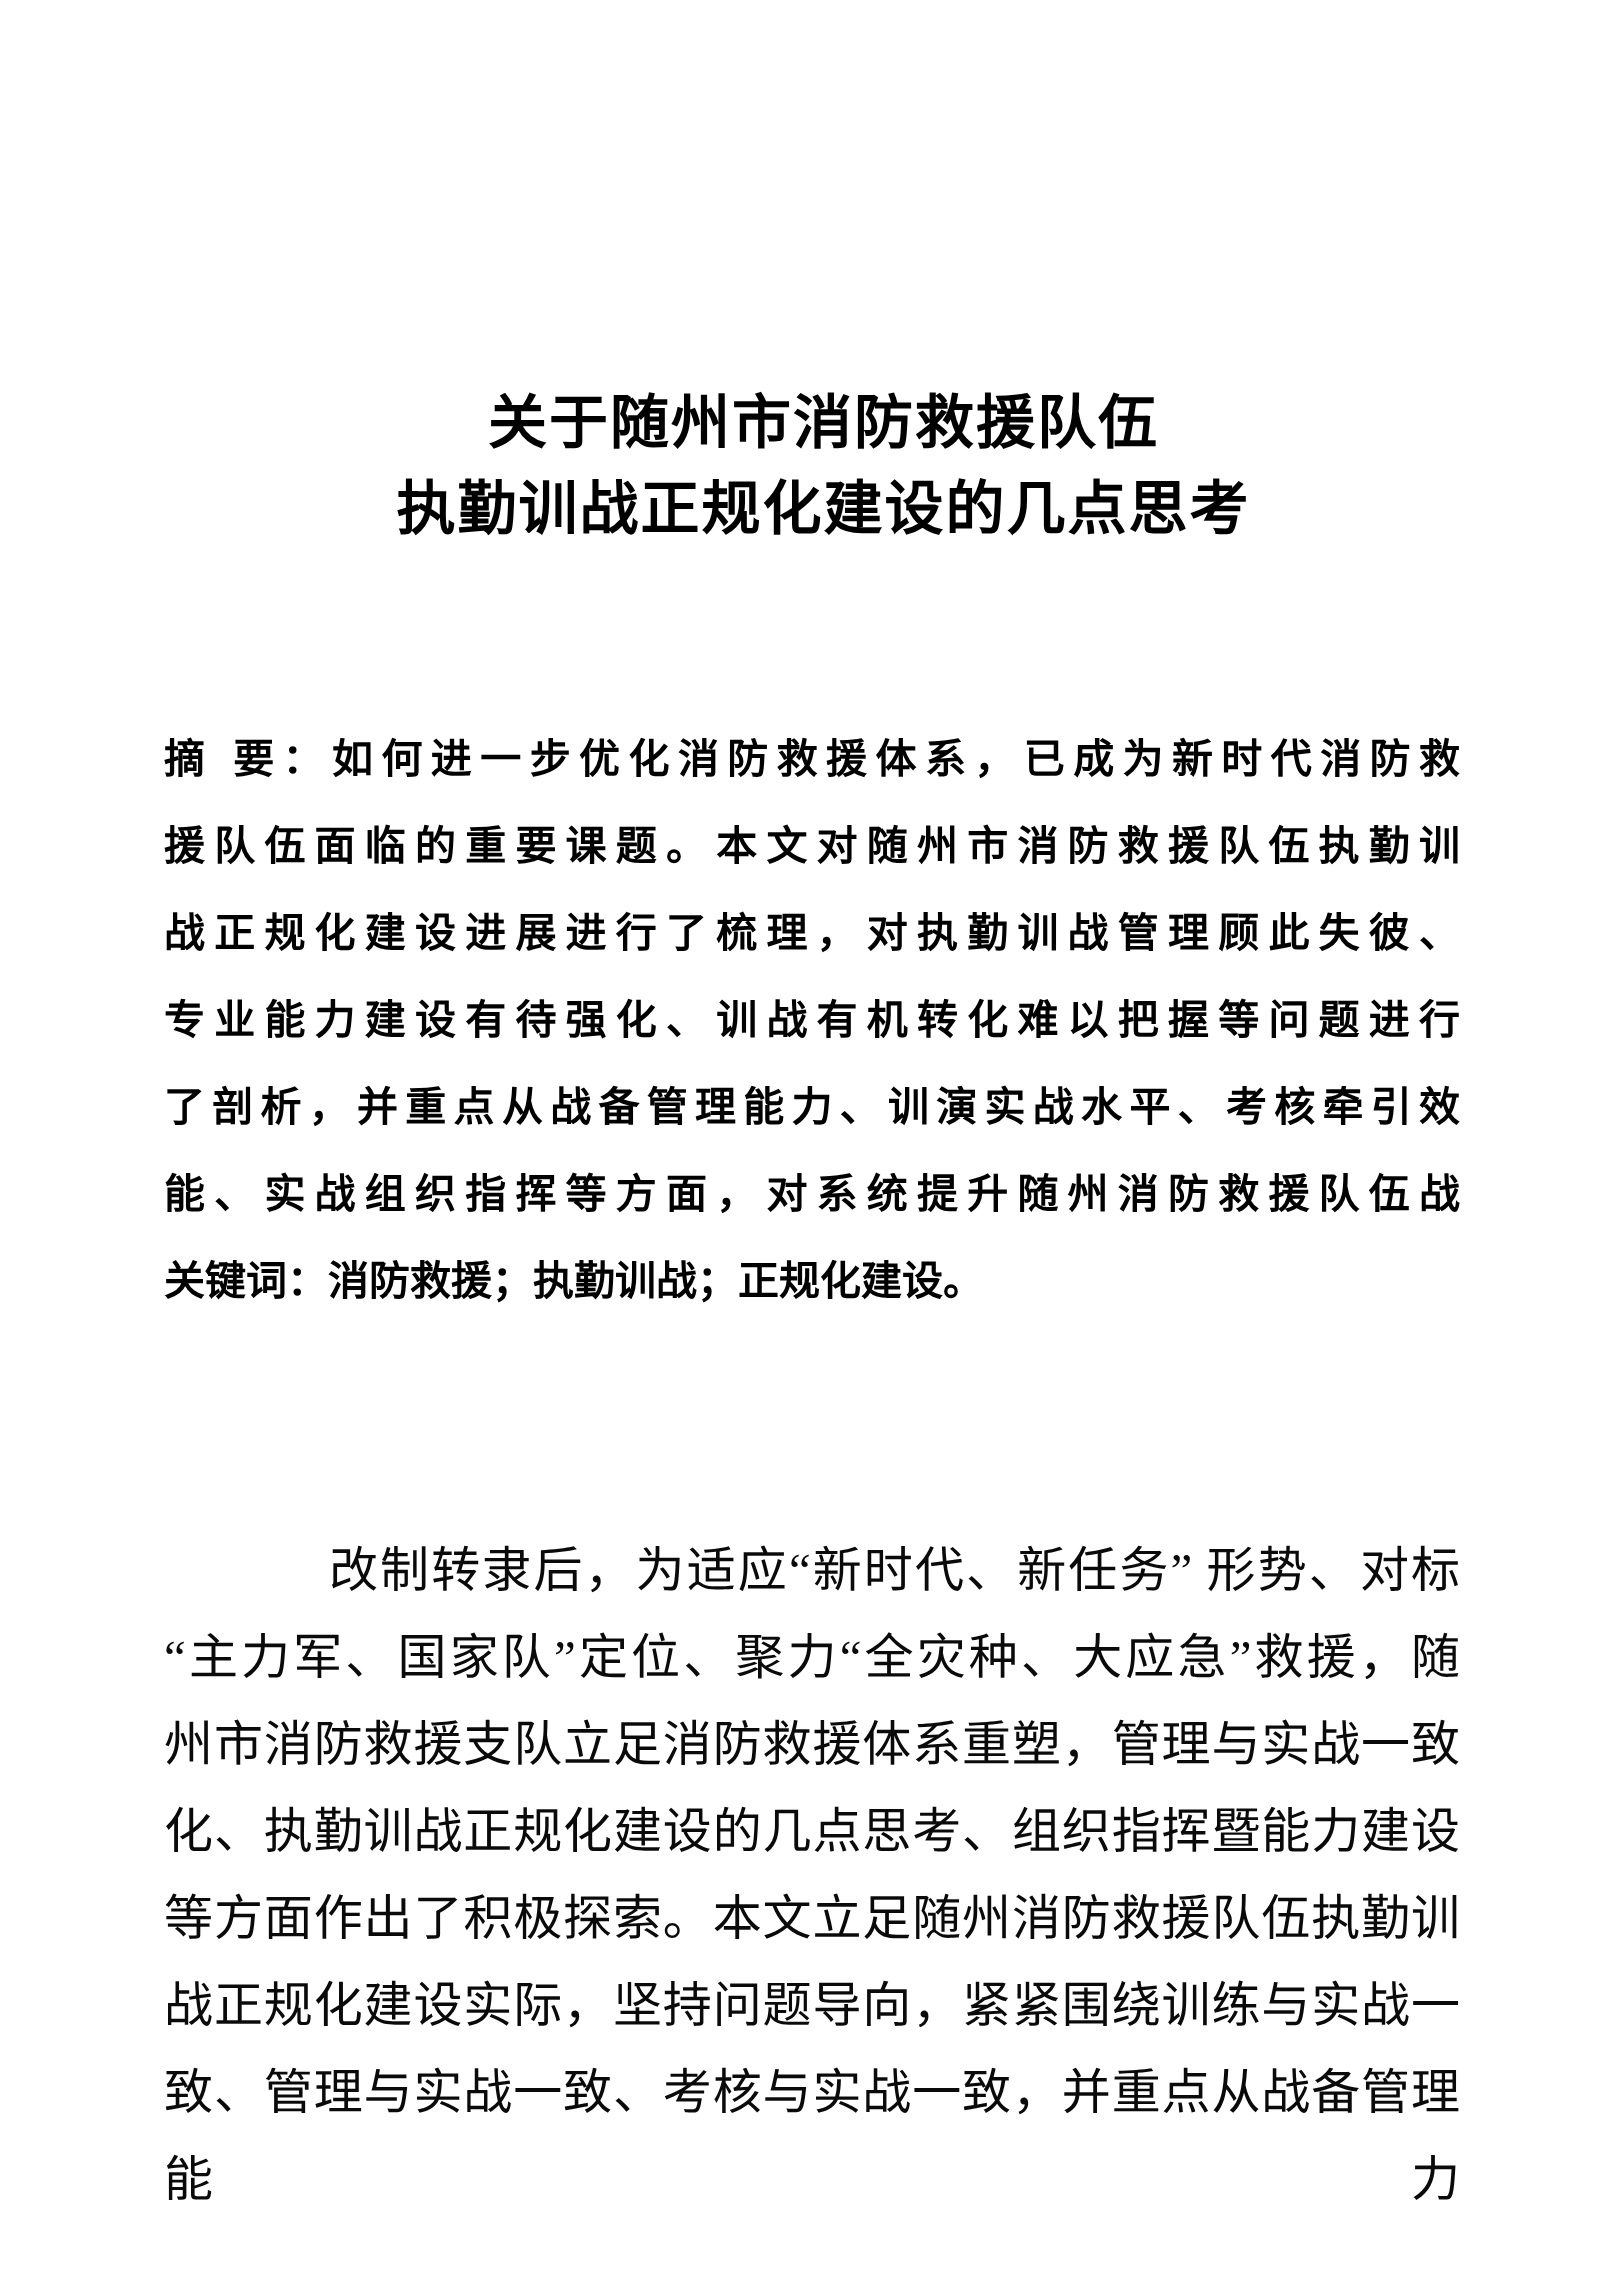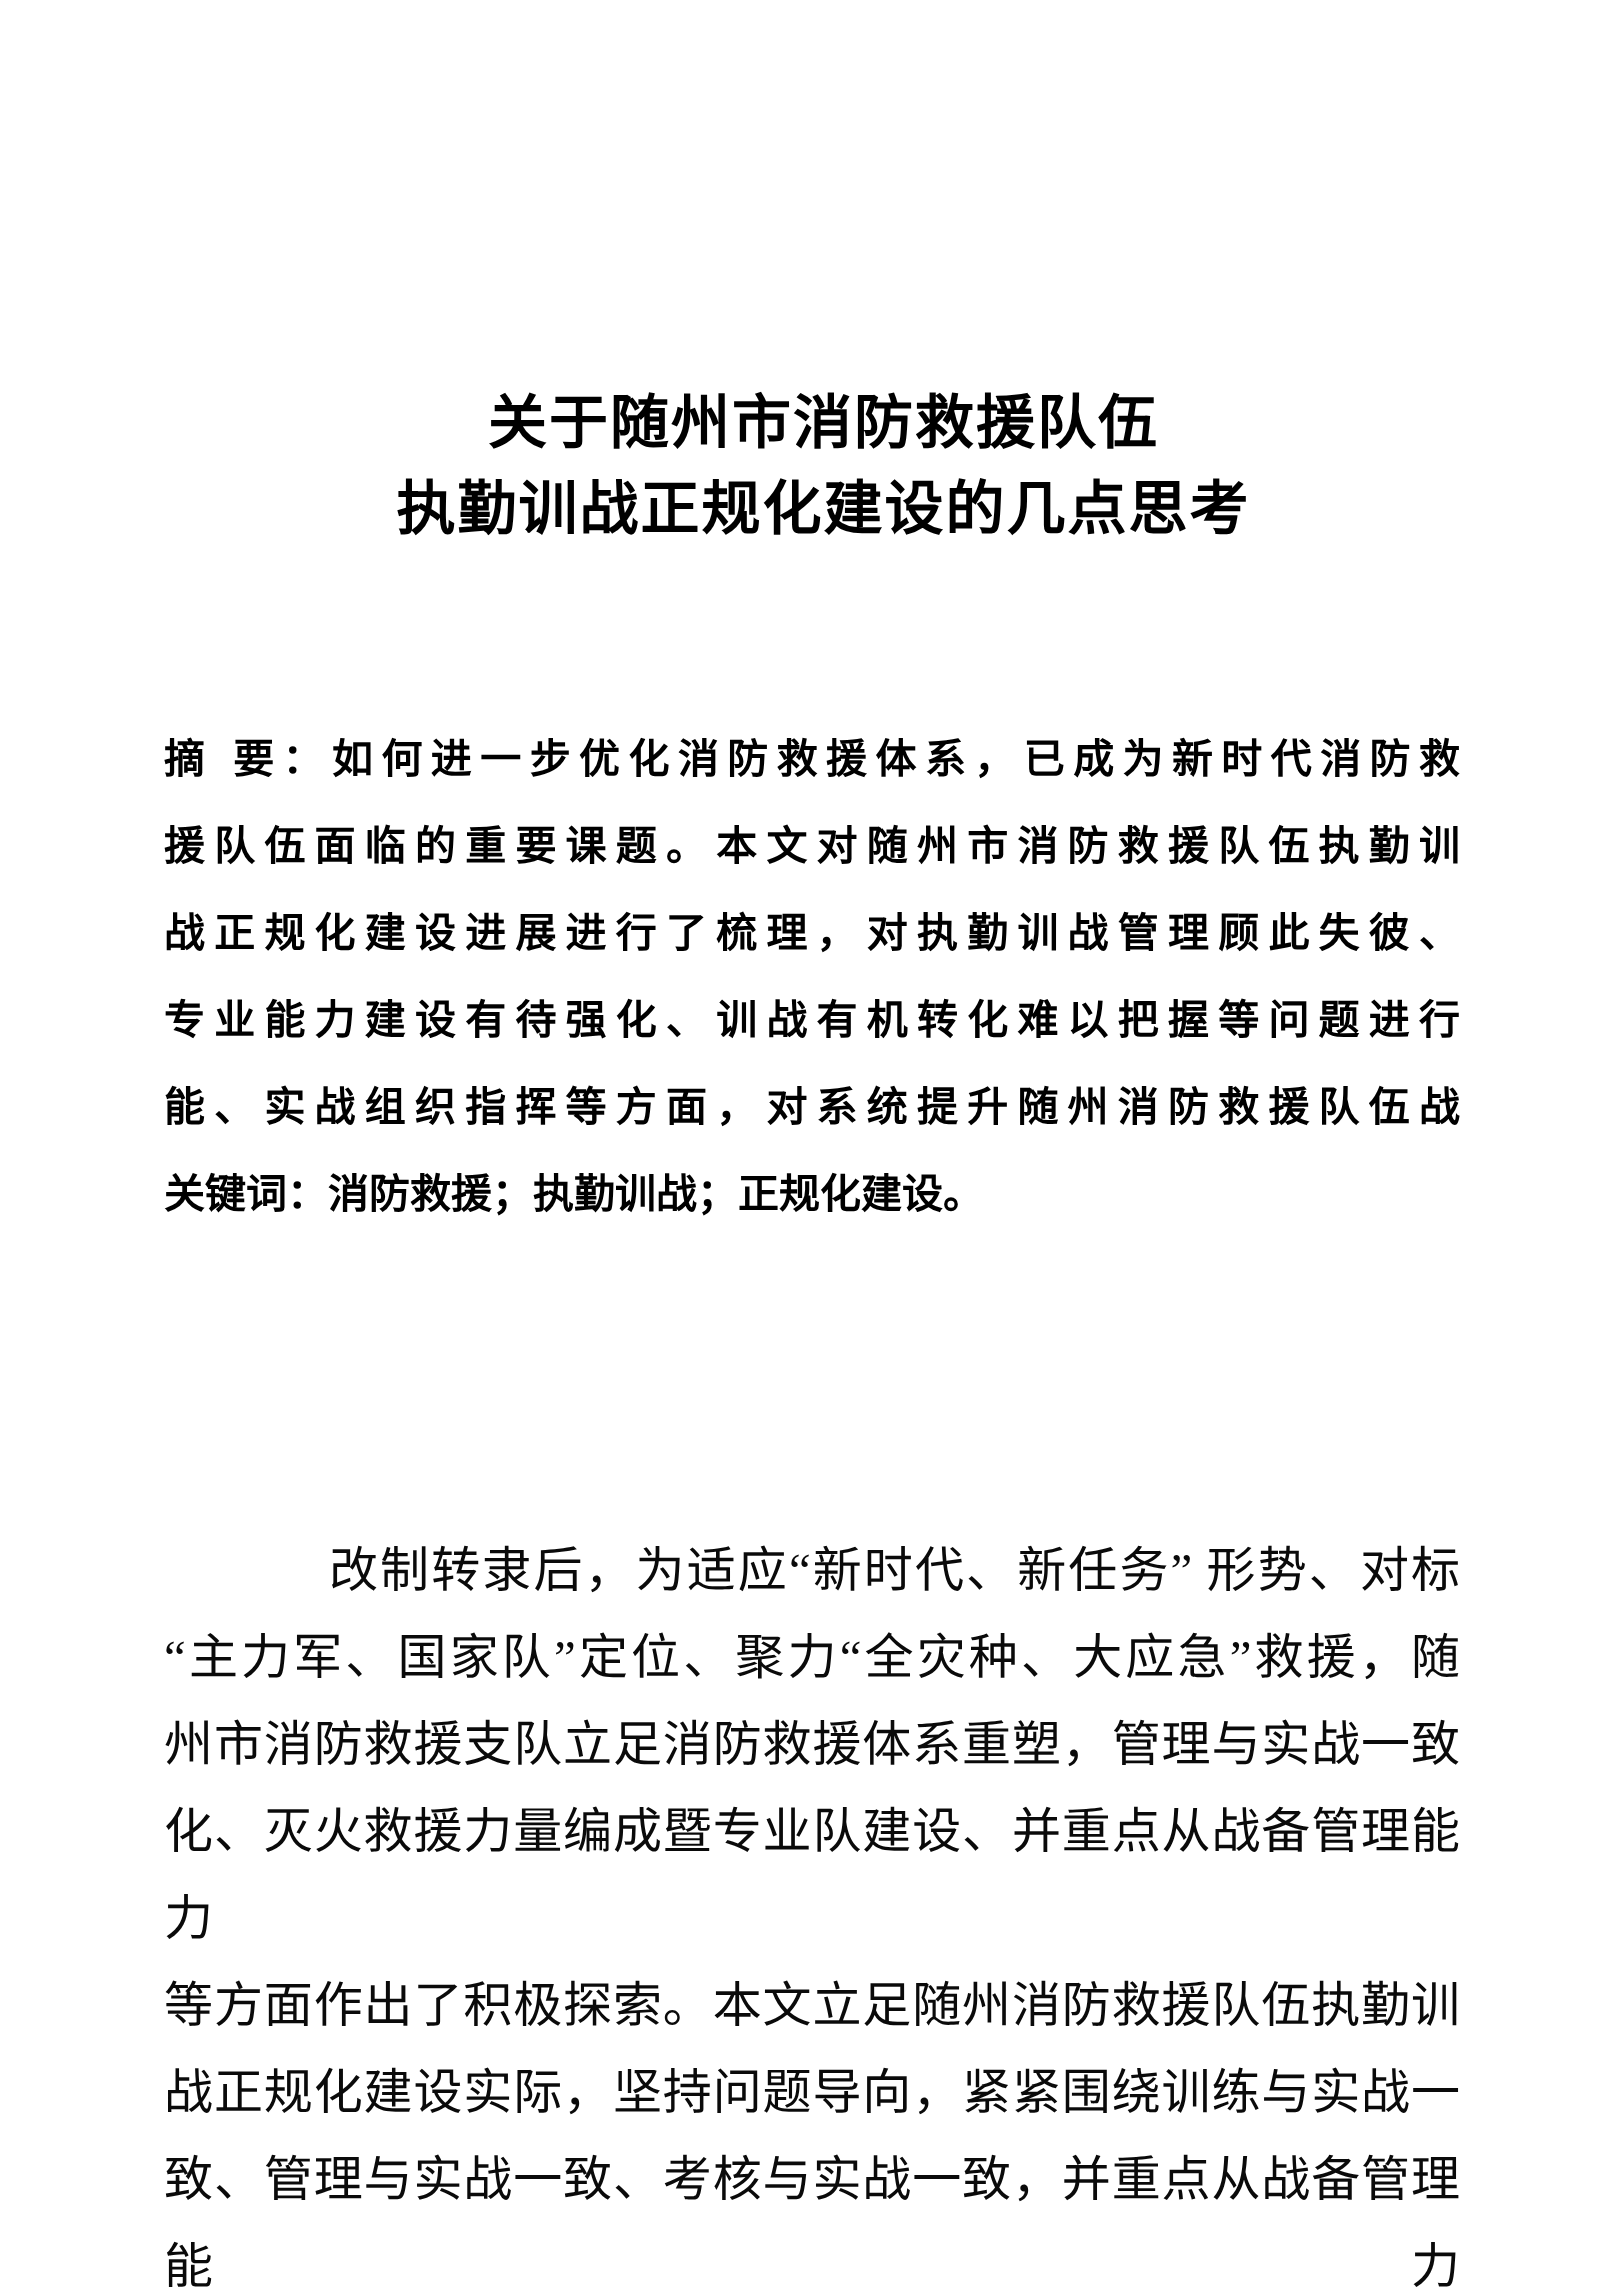--- a/index.html
+++ b/index.html
@@ -74,28 +74,29 @@
   <div class="title-block">
     <div class="line">关于随州市消防救援队伍</div>
     <div class="line">执勤训战正规化建设的几点思考</div>
   </div>
 
   <div class="text-col abstract-block">
     <div class="jline">摘 要：如何进一步优化消防救援体系，已成为新时代消防救</div>
     <div class="jline">援队伍面临的重要课题。本文对随州市消防救援队伍执勤训</div>
     <div class="jline">战正规化建设进展进行了梳理，对执勤训战管理顾此失彼、</div>
     <div class="jline">专业能力建设有待强化、训战有机转化难以把握等问题进行</div>
+    <div class="jline">了剖析，并重点从战备管理能力、训演实战水平、考核牵引效</div>
     <div class="jline">能、实战组织指挥等方面，对系统提升随州消防救援队伍战</div>
     <div class="line">关键词：消防救援；执勤训战；正规化建设。</div>
   </div>
 
   <div class="text-col body-block">
     <div class="jline indent-first">改制转隶后，为适应“新时代、新任务” 形势、对标</div>
     <div class="jline">“主力军、国家队”定位、聚力“全灾种、大应急”救援，随</div>
     <div class="jline">州市消防救援支队立足消防救援体系重塑，管理与实战一致</div>
-    <div class="jline">化、灭火救援力量编成暨专业队建设、并重点从战备管理能力</div>
+    <div class="jline">化、执勤训战正规化建设的几点思考、组织指挥暨能力建设</div>
     <div class="jline">等方面作出了积极探索。本文立足随州消防救援队伍执勤训</div>
     <div class="jline">战正规化建设实际，坚持问题导向，紧紧围绕训练与实战一</div>
     <div class="jline">致、管理与实战一致、考核与实战一致，并重点从战备管理能力</div>
   </div>
 
 </div>
 
 
 </body></html>

